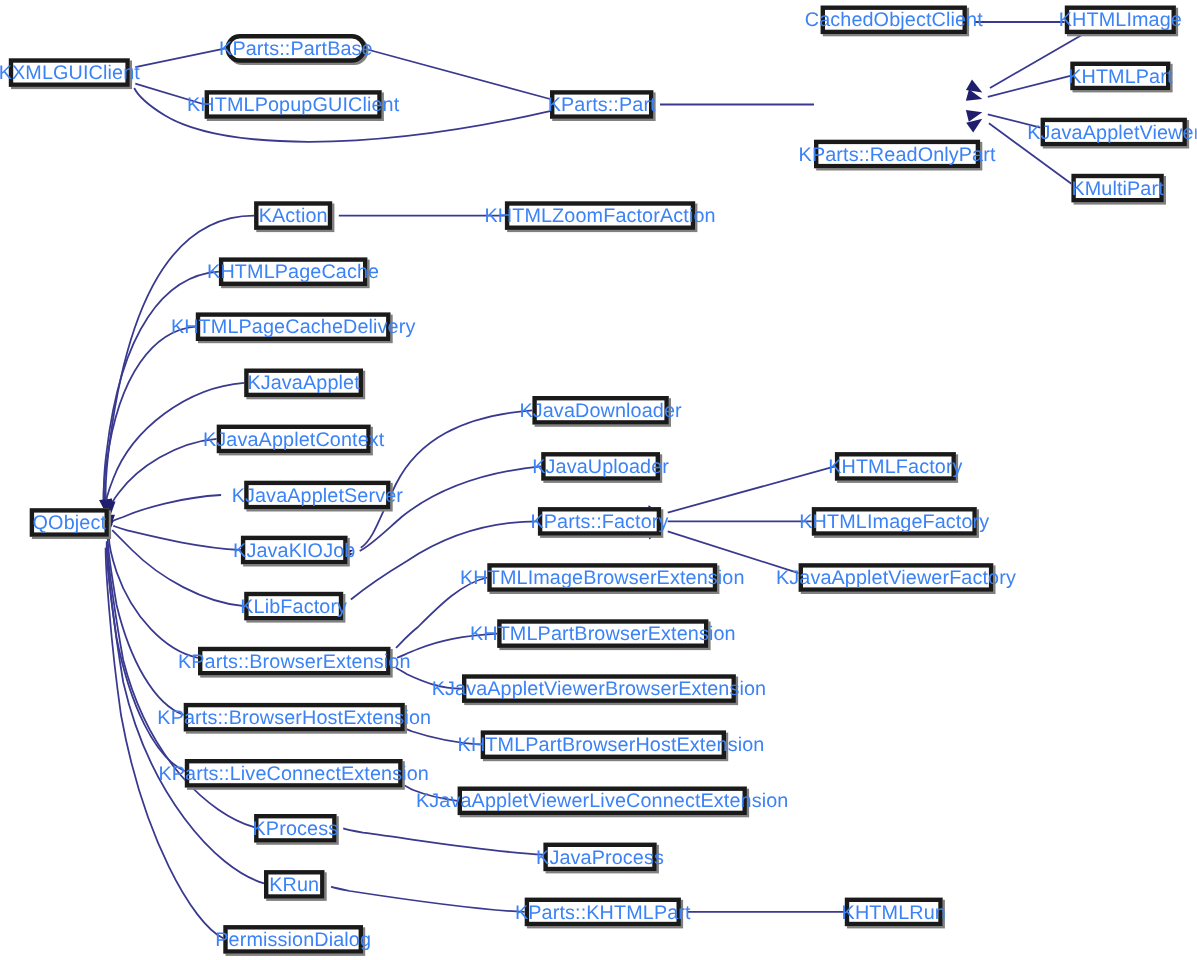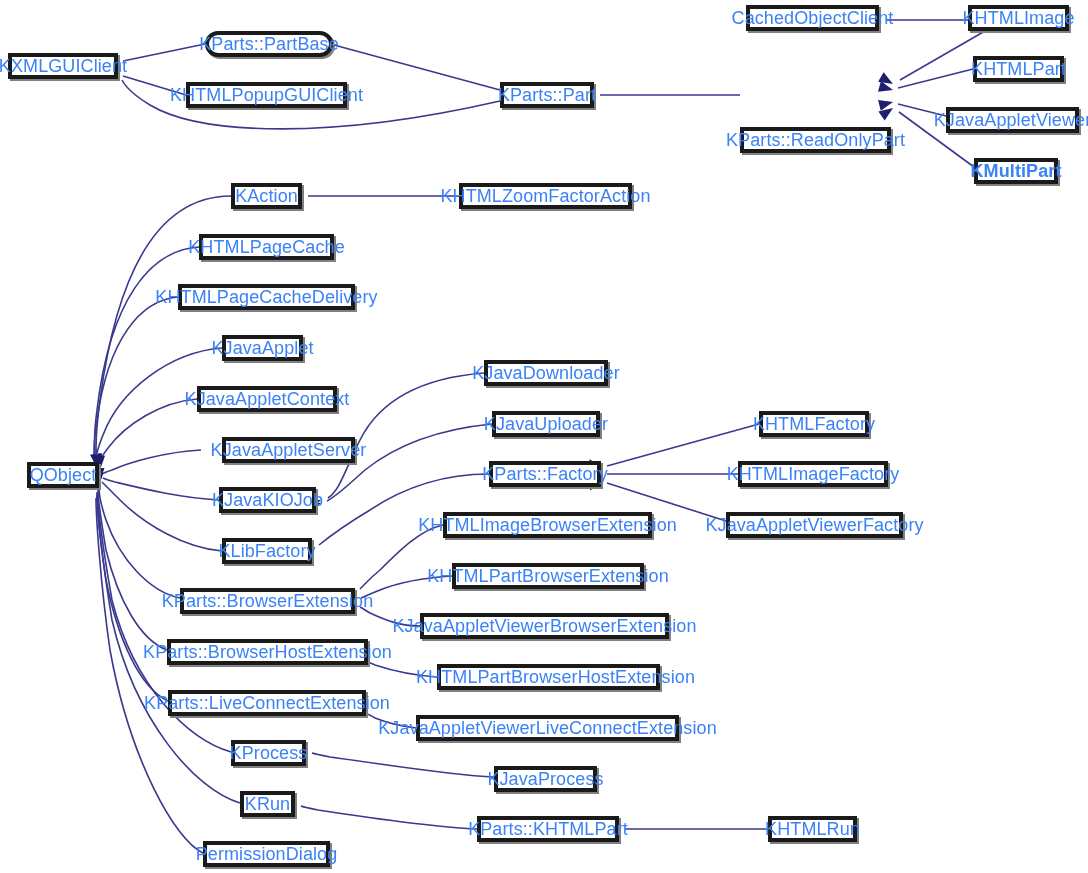--- a/index.html
+++ b/index.html
@@ -149,36 +149,36 @@
     </div>
     <div class="node" style="left: 740px; top: 82px; width: 151px; height: 26px; border-color: rgb(26, 26, 26); background: rgb(255, 255, 255); box-shadow: rgb(128, 128, 128) 2px 2px 0px 0px; margin-top: 45px;">
       <span class="node-label">KParts::ReadOnlyPart</span>
     </div>
     <div class="node" style="left: 973px; top: 56px; width: 91px; height: 26px; border-color: rgb(26, 26, 26); background: rgb(255, 255, 255); box-shadow: rgb(128, 128, 128) 2px 2px 0px 0px;">
       <span class="node-label">KHTMLPart</span>
     </div>
     <div class="node" style="left: 946px; top: 107px; width: 133px; height: 26px; border-color: rgb(26, 26, 26); background: rgb(255, 255, 255); box-shadow: rgb(128, 128, 128) 2px 2px 0px 0px;">
       <span class="node-label">KJavaAppletViewer</span>
     </div>
-    <div class="node" style="left: 974px; top: 158px; width: 84px; height: 26px; border-color: rgb(26, 26, 26); background: rgb(255, 255, 255); box-shadow: rgb(128, 128, 128) 2px 2px 0px 0px; font-weight: bold;">
+    <div class="node" style="left: 974px; top: 158px; width: 84px; height: 26px; border-color: rgb(26, 26, 26); background: rgb(255, 255, 255); box-shadow: rgb(128, 128, 128) 2px 2px 0px 0px;">
       <span class="node-label">KMultiPart</span>
     </div>
     <div class="node" style="left: 231px; top: 183px; width: 71px; height: 26px; border-color: rgb(26, 26, 26); background: rgb(255, 255, 255); box-shadow: rgb(128, 128, 128) 2px 2px 0px 0px;">
       <span class="node-label">KAction</span>
     </div>
     <div class="node" style="left: 459px; top: 183px; width: 173px; height: 26px; border-color: rgb(26, 26, 26); background: rgb(255, 255, 255); box-shadow: rgb(128, 128, 128) 2px 2px 0px 0px;">
       <span class="node-label">KHTMLZoomFactorAction</span>
     </div>
     <div class="node" style="left: 199px; top: 234px; width: 135px; height: 26px; border-color: rgb(26, 26, 26); background: rgb(255, 255, 255); box-shadow: rgb(128, 128, 128) 2px 2px 0px 0px;">
       <span class="node-label">KHTMLPageCache</span>
     </div>
     <div class="node" style="left: 178px; top: 284px; width: 177px; height: 26px; border-color: rgb(26, 26, 26); background: rgb(255, 255, 255); box-shadow: rgb(128, 128, 128) 2px 2px 0px 0px;">
       <span class="node-label">KHTMLPageCacheDelivery</span>
     </div>
-    <div class="node" style="left: 222px; top: 335px; width: 81px; height: 26px; border-color: rgb(26, 26, 26); background: rgb(255, 255, 255); box-shadow: rgb(128, 128, 128) 2px 2px 0px 0px;">
+    <div class="node" style="left: 222px; top: 335px; width: 108px; height: 26px; border-color: rgb(26, 26, 26); background: rgb(255, 255, 255); box-shadow: rgb(128, 128, 128) 2px 2px 0px 0px;">
       <span class="node-label">KJavaApplet</span>
     </div>
     <div class="node" style="left: 197px; top: 386px; width: 140px; height: 26px; border-color: rgb(26, 26, 26); background: rgb(255, 255, 255); box-shadow: rgb(128, 128, 128) 2px 2px 0px 0px;">
       <span class="node-label">KJavaAppletContext</span>
     </div>
     <div class="node" style="left: 201px; top: 437px; width: 133px; height: 26px; border-color: rgb(26, 26, 26); background: rgb(255, 255, 255); box-shadow: rgb(128, 128, 128) 2px 2px 0px 0px; margin-left: 21px;">
       <span class="node-label">KJavaAppletServer</span>
     </div>
     <div class="node" style="left: 27px; top: 462px; width: 72px; height: 26px; border-color: rgb(26, 26, 26); background: rgb(255, 255, 255); box-shadow: rgb(128, 128, 128) 2px 2px 0px 0px;">
       <span class="node-label">QObject</span>

